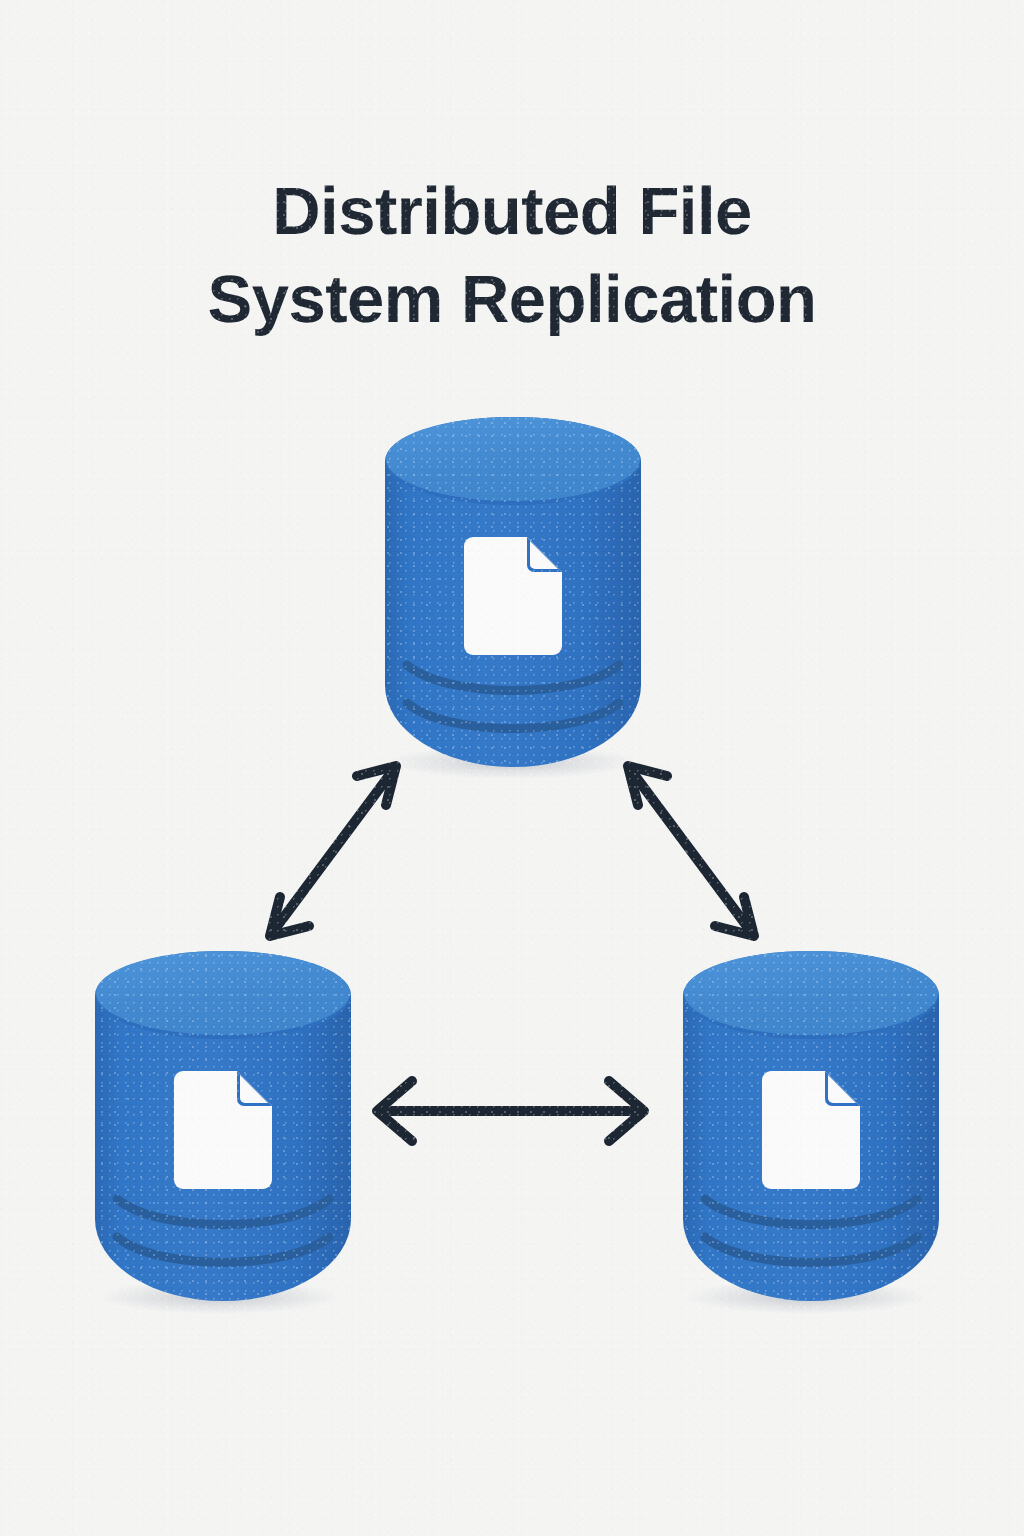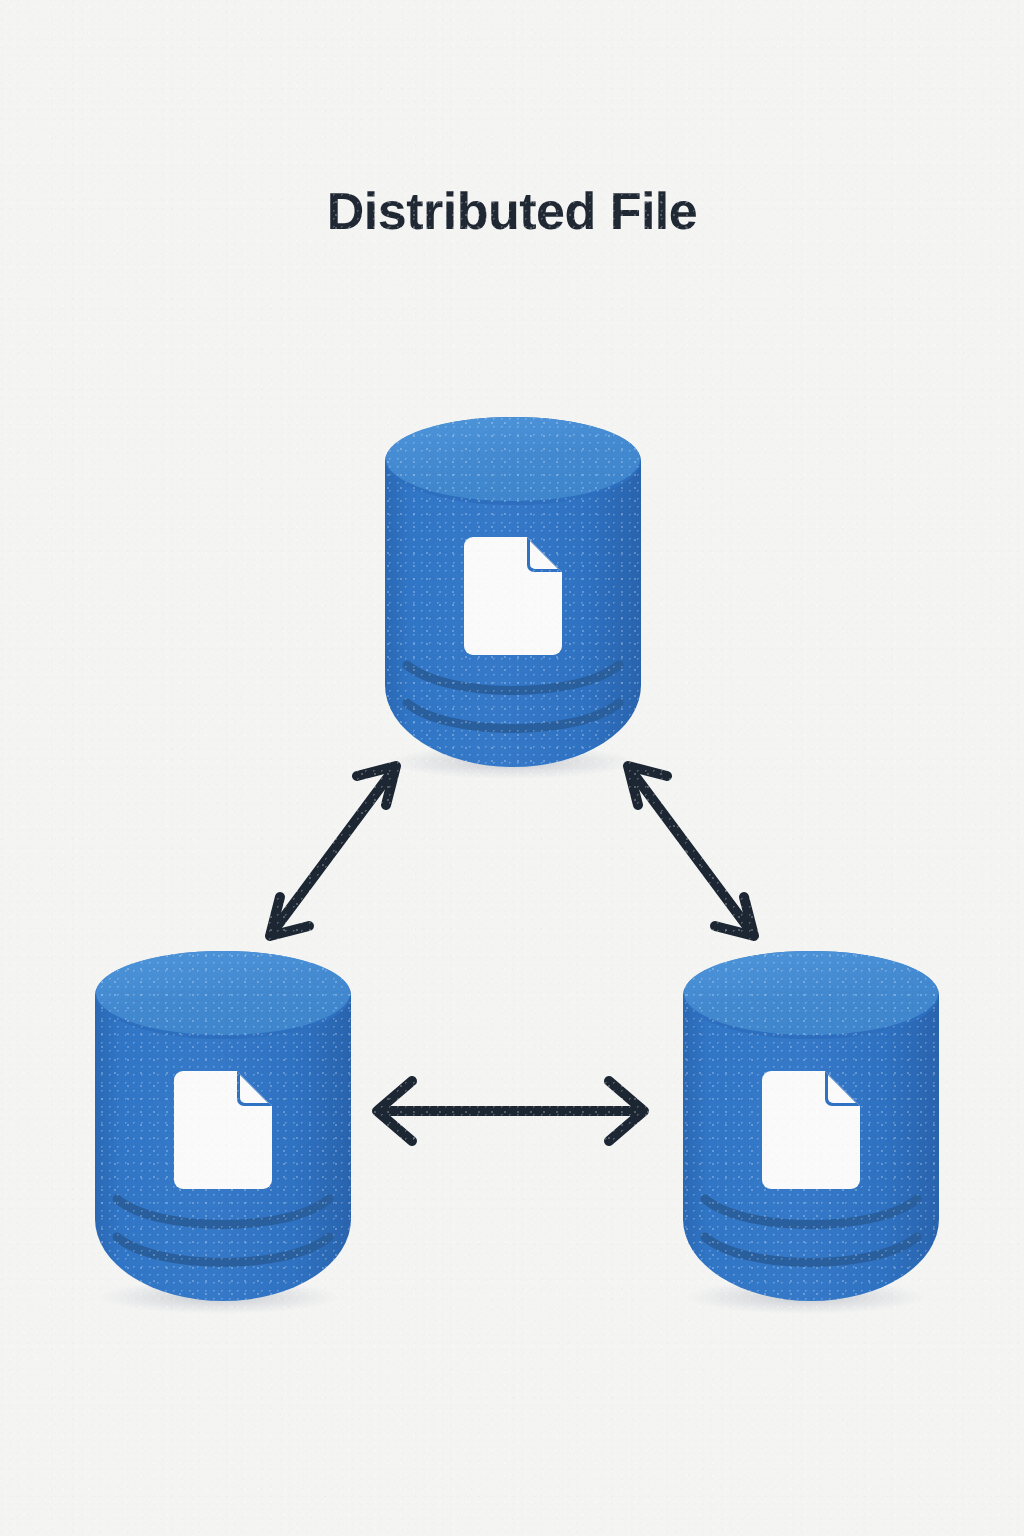--- a/index.html
+++ b/index.html
@@ -38,21 +38,21 @@
   }
 
   
   #title {
     position: absolute;
     left: 0;
     top: 168px;
     width: 1024px;
     text-align: center;
     color: #1f2833;
-    font-size: 52px;
+    font-size: 67px;
     font-weight: 800;
     line-height: 88px;
     letter-spacing: -0.5px;
     text-rendering: geometricPrecision;
   }
   #title .tline { display: block; }
 
   
   #scene {
     position: absolute;
@@ -62,20 +62,21 @@
     height: 1536px;
   }
 </style>
 </head>
 <body style="background: rgb(244, 244, 243);">
 
 <div id="canvas">
 
   <div id="title" style="color: rgb(31, 40, 51);">
     <span class="tline">Distributed File</span>
+    <span class="tline">System Replication</span>
   </div>
 
   <svg id="scene" viewBox="0 0 1024 1536">
     <defs>
 
       <linearGradient id="topGrad" x1="0" y1="0" x2="0.35" y2="1">
         <stop offset="0%" stop-color="#4e95da"></stop>
         <stop offset="60%" stop-color="#4389d0"></stop>
         <stop offset="100%" stop-color="#3f86cd"></stop>
       </linearGradient>

